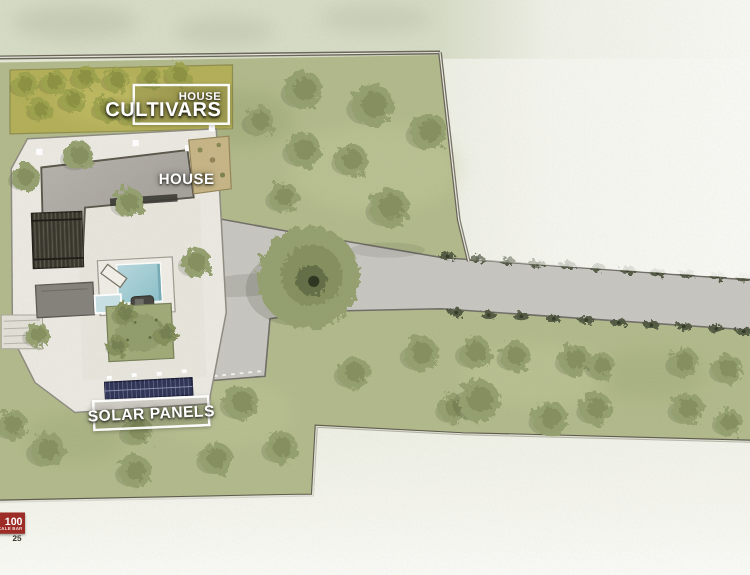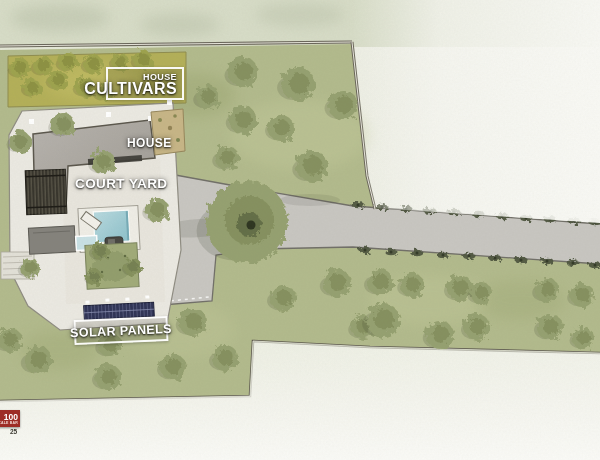--- a/index.html
+++ b/index.html
@@ -516,21 +516,20 @@
   <polygon points="352,0 600,0 600,223 375,208 367,176 352,42" fill="url(#fadeRight)"></polygon>
   <polygon points="0,401 250,396 253,341 370,347 600,353 600,460 0,460" fill="url(#fadeDown)"></polygon>
   <rect x="0" y="0" width="600" height="460" filter="url(#paper)" opacity="0.55"></rect>
 </svg>
 
 <div class="box-label box-citrus">
   <div class="plan-label l1" style="position:static">HOUSE</div>
   <div class="plan-label l2" style="position:static">CULTIVARS</div>
 </div>
 <div class="plan-label lbl-house">HOUSE</div>
-<div class="plan-label lbl-courtyard">COURT YARD</div>
 <div class="box-label box-solar">
   <div class="plan-label l1" style="position:static">SOLAR PANELS</div>
 </div>
 <div class="badge" style="background: rgb(157, 44, 38);">
   <div class="num">100</div>
   <div class="cap">SCALE BAR</div>
 </div>
 <div class="badge-25">25</div>
 </div>
 

